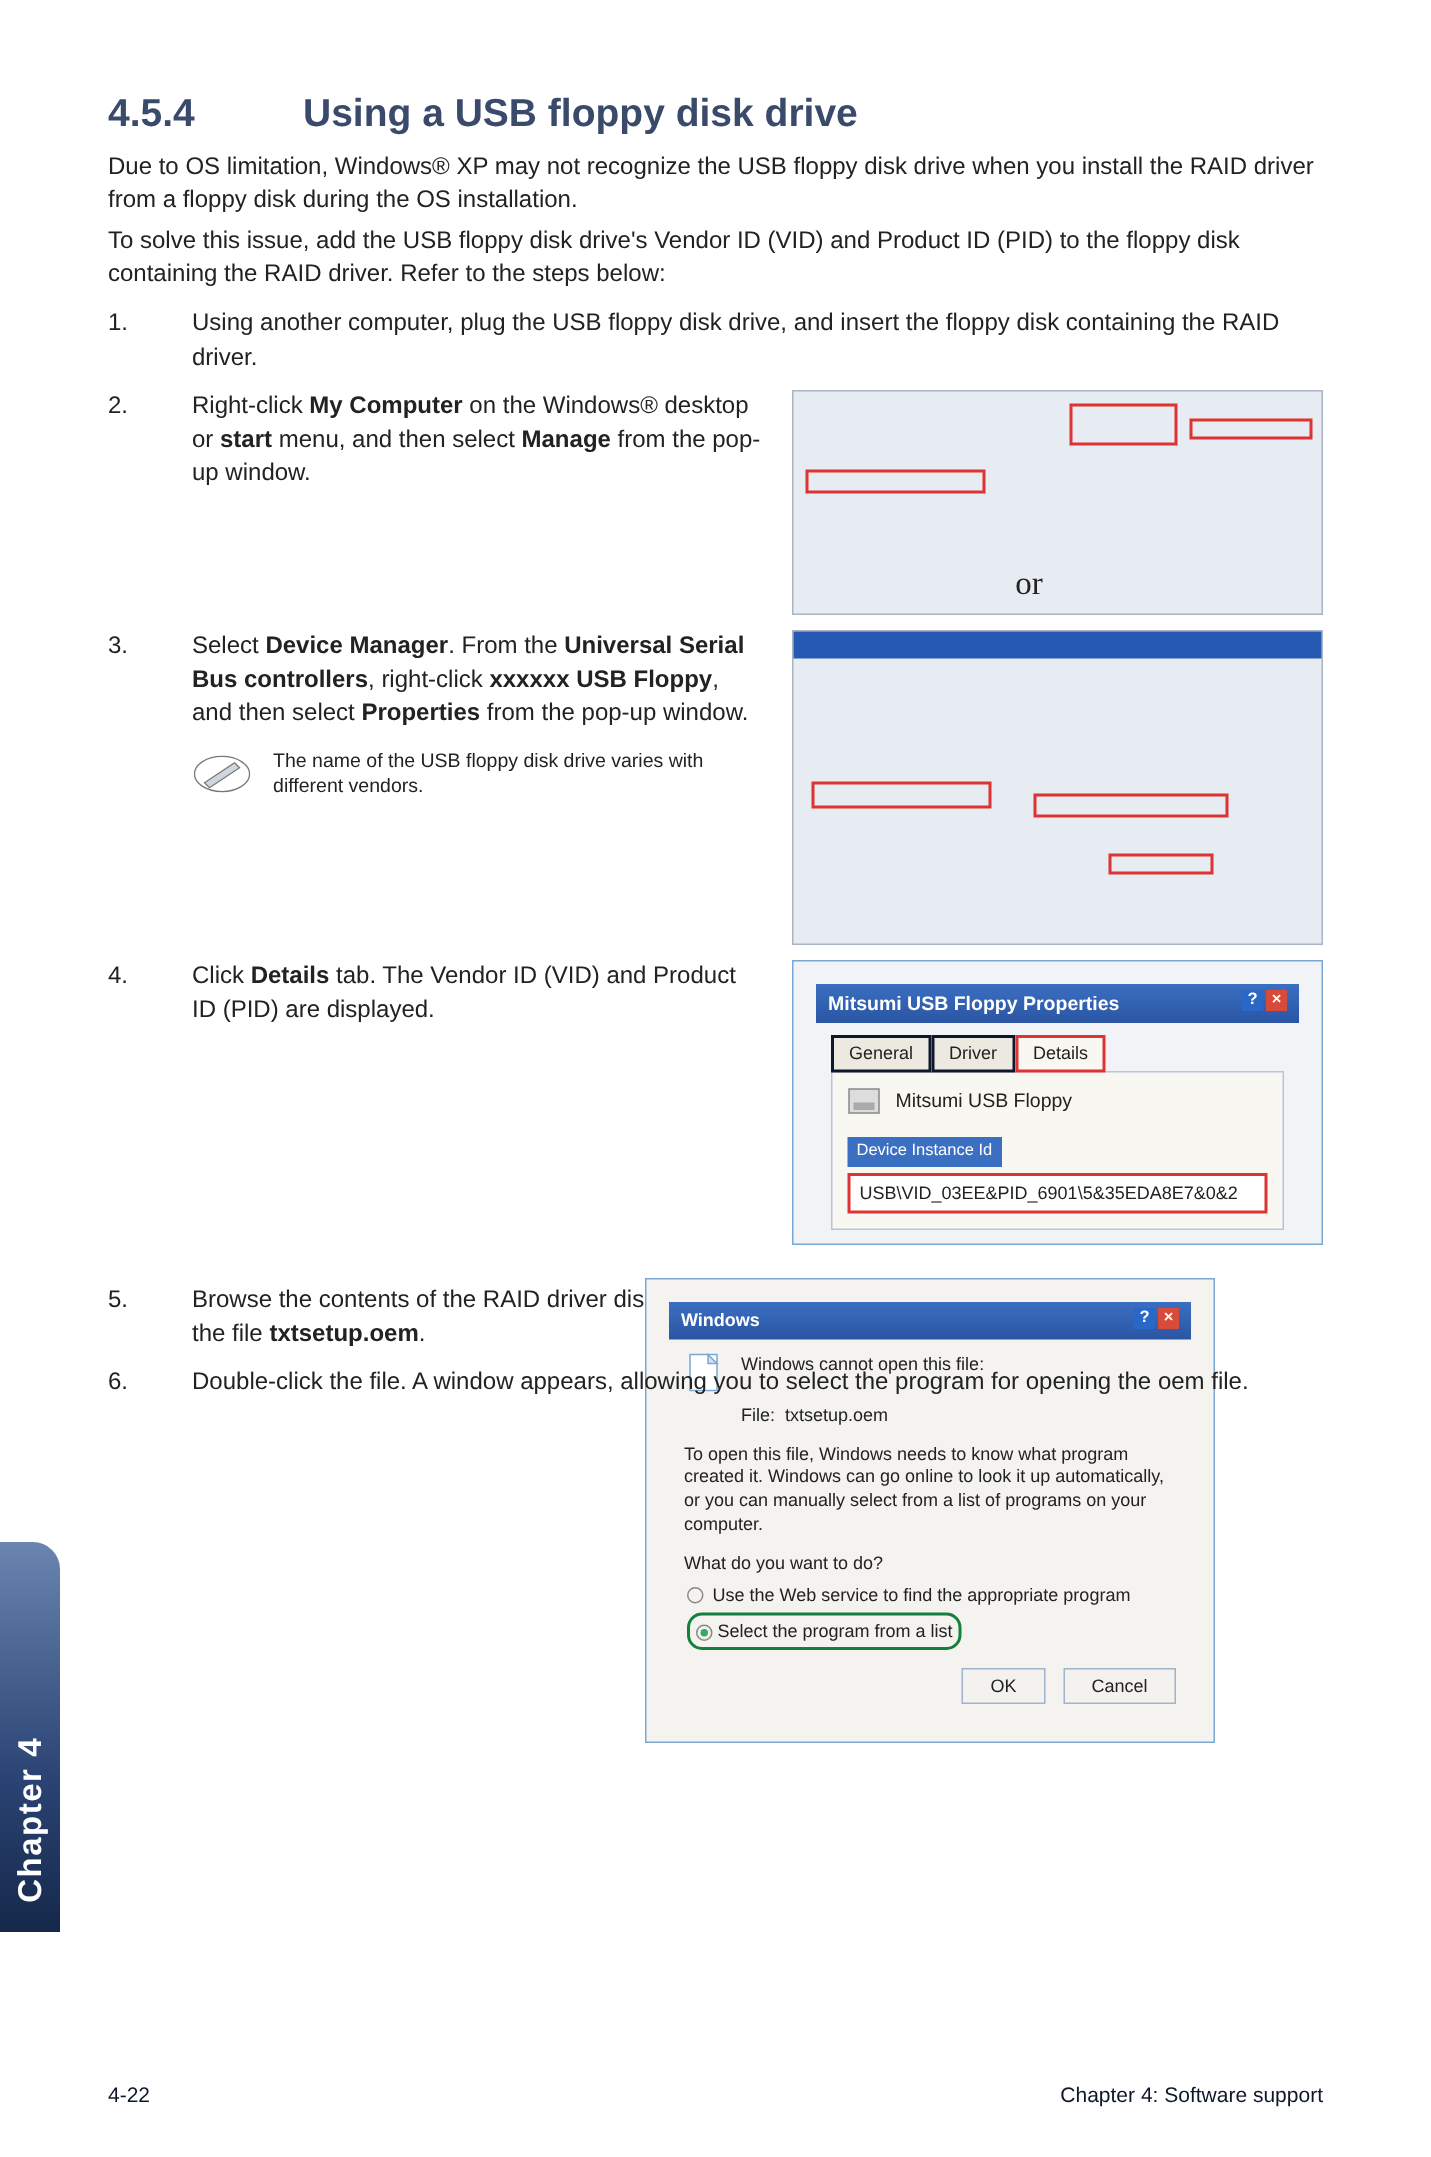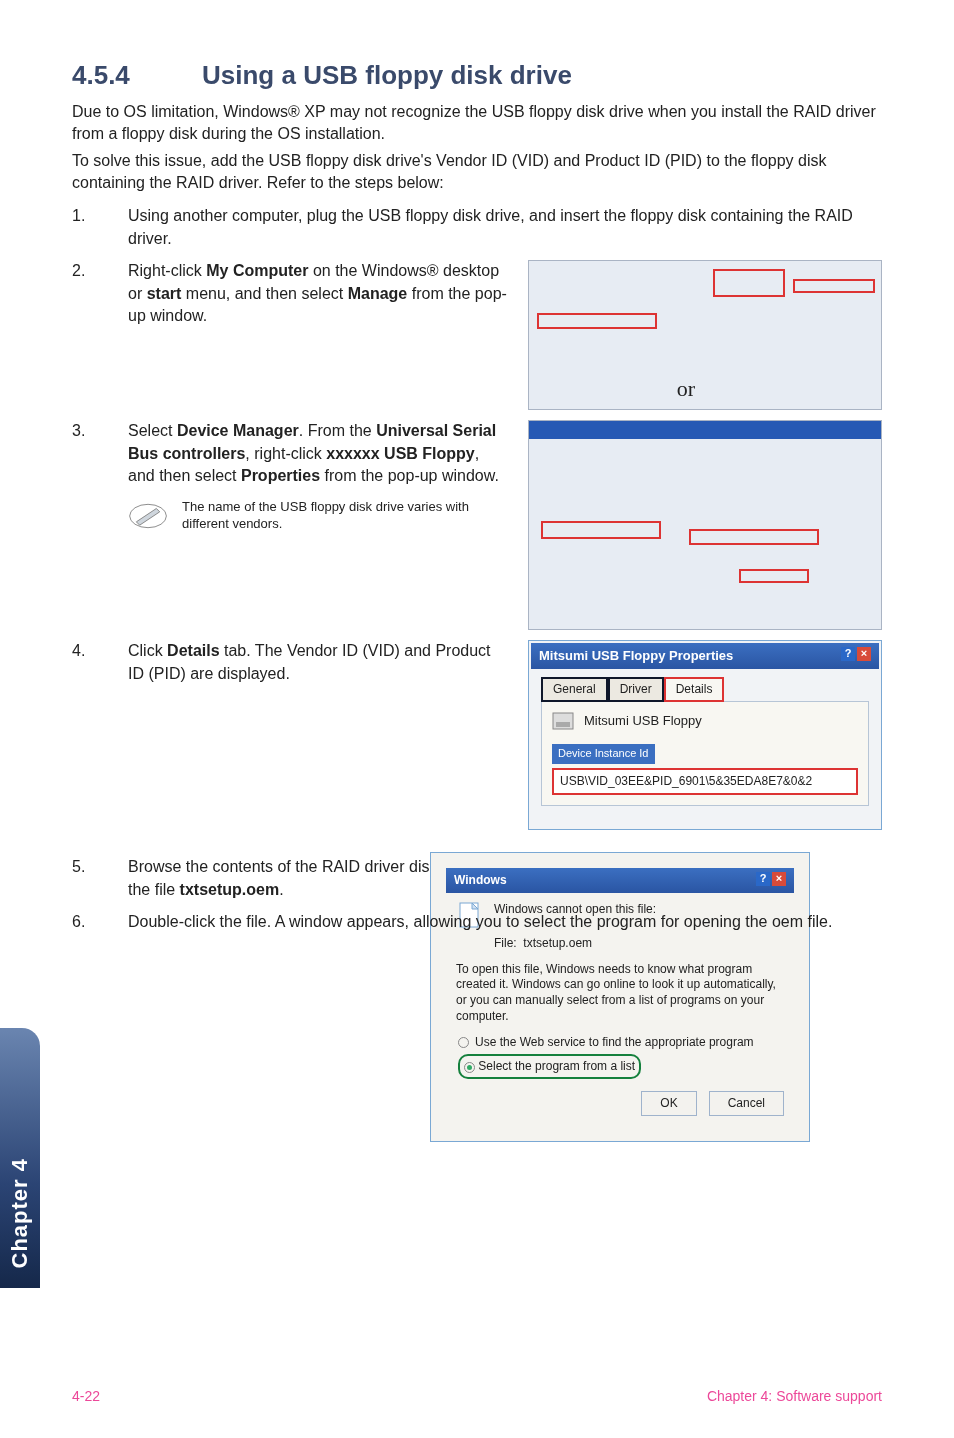--- a/index.html
+++ b/index.html
@@ -11,41 +11,41 @@
   ol.steps { list-style: none; counter-reset: step; }
   ol.steps > li { position: relative; padding-left: 56px; font-size: 16px; line-height: 1.4; margin-bottom: 10px; counter-increment: step; }
   ol.steps > li::before { content: counter(step) "."; position: absolute; left: 0; top: 0; }
   .row { display: flex; align-items: flex-start; gap: 20px; margin-top: 8px; }
   .textcol { flex: 0 0 380px; }
   .stub { background: #e7ecf3; border: 1px solid #aab4c4; flex: 1; min-height: 140px; position: relative; padding-left: 36px; }
   .stub .bluebar { position:absolute; left:0; right:0; top:0; height:18px; background:#2659b4; }
   .stub .redrect { position:absolute; border:2px solid #d33; }
   .notebox { display:flex; align-items:center; gap:14px; margin-top:12px; }
   .notebox .ntext { font-size:13px; line-height:1.3; }
-  .properties { border:1px solid #7aa8d4; background:#f1f3f6; padding:12px; width:380px; height:190px; font-size:13px; }
+  .properties { border:1px solid #7aa8d4; background:#f1f3f6; padding:25px; width:380px; height:190px; font-size:13px; }
   .properties .titlebar { background:linear-gradient(#3b6fc1,#2a55a3); color:#fff; margin:-10px -10px 8px -10px; padding:4px 8px; font-weight:bold; display:flex; justify-content:space-between; }
   .properties .tabrow { display:flex; gap:-1px; font-size:12px; }
   .properties .tab { border:2px solid #0f172a; padding:2px 10px; background:#ece9e1; }
   .properties .tab.active { background:#f8f7f2; border-bottom-color:#f8f7f2; }
   .properties .innerbox { border:1px solid #b7c5d6; background:#f8f7f2; padding:10px; margin-top:-1px; }
   .properties .iconrow { display:flex; align-items:center; gap:10px; margin-bottom:14px; }
   .properties .combolabel { display:inline-block; background:#3b6fc1; color:#fff; padding:2px 6px; font-size:11px; }
   .properties .combo { border:1px solid #9fb3cc; background:#fff; padding:3px 6px; margin-top:4px; font-size:12px; }
   .windows { border:1px solid #7aa8d4; background:#f4f3ef; padding:25px; width:380px; font-size:12px; position:relative; }
   .windows .titlebar { background:linear-gradient(#3b6fc1,#2a55a3); color:#fff; margin:-10px -10px 8px -10px; padding:4px 8px; font-weight:bold; display:flex; justify-content:space-between; }
   .windows .msg { display:flex; gap:10px; align-items:flex-start; margin-bottom:6px; }
   .windows .filep { margin-left:38px; margin-bottom:10px; }
   .windows .para { margin-bottom:10px; line-height:1.3; }
   .windows .radio { display:flex; align-items:center; gap:6px; margin:3px 0 3px 2px; }
   .windows .btnrow { display:flex; justify-content:flex-end; gap:12px; margin-top:12px; }
   .windows .btn { border:1px solid #9fb3cc; background:#f3f2ee; padding:3px 18px; font-size:12px; }
   .windows .redring { border:2px solid #15803d; border-radius:10px; padding:2px 4px; display:inline-block; }
   .sidestrip { position:absolute; left:0; bottom:150px; width:40px; height:260px; background:linear-gradient(#6a85b0 0%, #2b4474 60%, #15284a 100%); border-top-right-radius:18px; display:flex; align-items:flex-end; justify-content:center; padding-bottom:20px; }
   .sidestrip span { writing-mode: vertical-rl; transform: rotate(180deg); color:#fff; font-weight:bold; font-size:22px; letter-spacing:1px; }
-  .footer { position:absolute; left:72px; right:72px; bottom:34px; display:flex; justify-content:space-between; font-size:14px; color:#ec4899; border-top:0; }
+  .footer { position:absolute; left:72px; right:72px; bottom:34px; display:flex; justify-content:space-between; font-size:14px; color:#0f172a; border-top:0; }
   .orlabel { position:absolute; font-family:'Times New Roman',serif; font-size:22px; bottom:4px; left:42%; }
   .qx { display:inline-flex; gap:2px; }
   .qx .sq { width:14px; height:14px; display:inline-flex; align-items:center; justify-content:center; color:#fff; font-size:11px; font-weight:bold; }
   .qx .q { background:#2a68c8; }
   .qx .x { background:#d84b3a; }
   .penicon { width:48px; height:34px; }
 </style>
 </head>
 <body>
 
@@ -146,20 +146,21 @@
           </div>
           <div class="msg">
             <svg width="28" height="28">
                 <rect x="4" y="2" width="18" height="24" fill="#fff" stroke="#7aa8d4"></rect>
                 <path d="M16 2 L22 8 L16 8 Z" fill="#cfe0f2" stroke="#7aa8d4"></path>
               </svg>
             <span>Windows cannot open this file:</span>
           </div>
           <div class="filep"><span>File:</span>&nbsp;&nbsp;<span>txtsetup.oem</span></div>
           <div class="para">To open this file, Windows needs to know what program created it. Windows can go online to look it up automatically, or you can manually select from a list of programs on your computer.</div>
+          <div style="margin-bottom:4px;">What do you want to do?</div>
           <div class="radio">
               <span style="width:11px;height:11px;border:1px solid #888;border-radius:50%;display:inline-block;"></span>
               <span>Use the Web service to find the appropriate program</span>
             </div>
           <div class="radio">
               <span class="redring"><span style="width:11px;height:11px;border:1px solid #888;border-radius:50%;display:inline-flex;align-items:center;justify-content:center;">
                   <span style="width:5px;height:5px;background:#3a6;border-radius:50%;"></span>
                 </span>&nbsp;<span>Select the program from a list</span></span>
             </div>
           <div class="btnrow">

